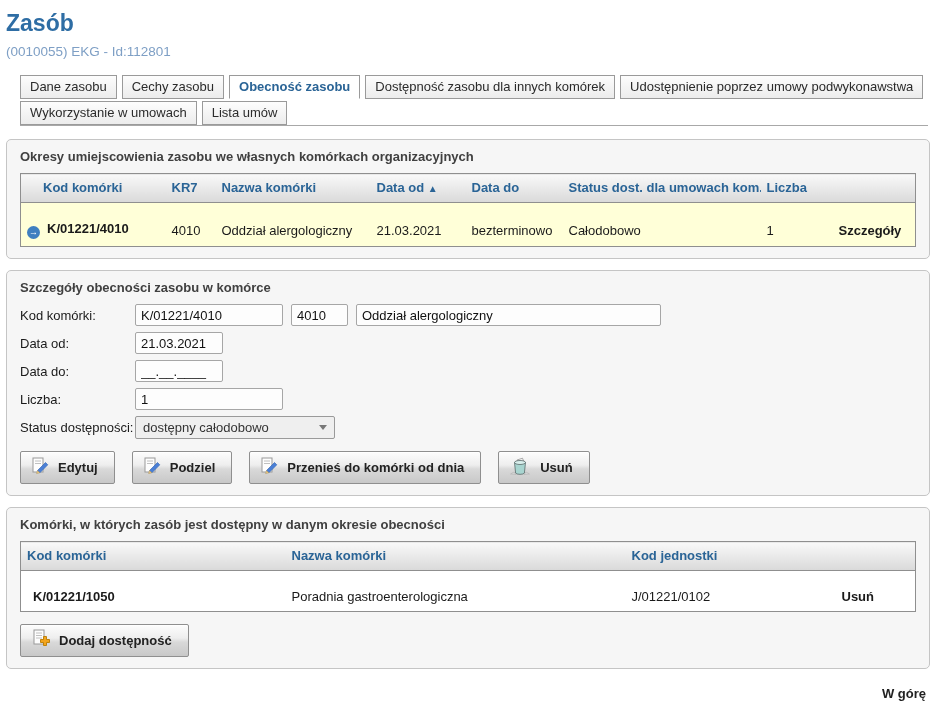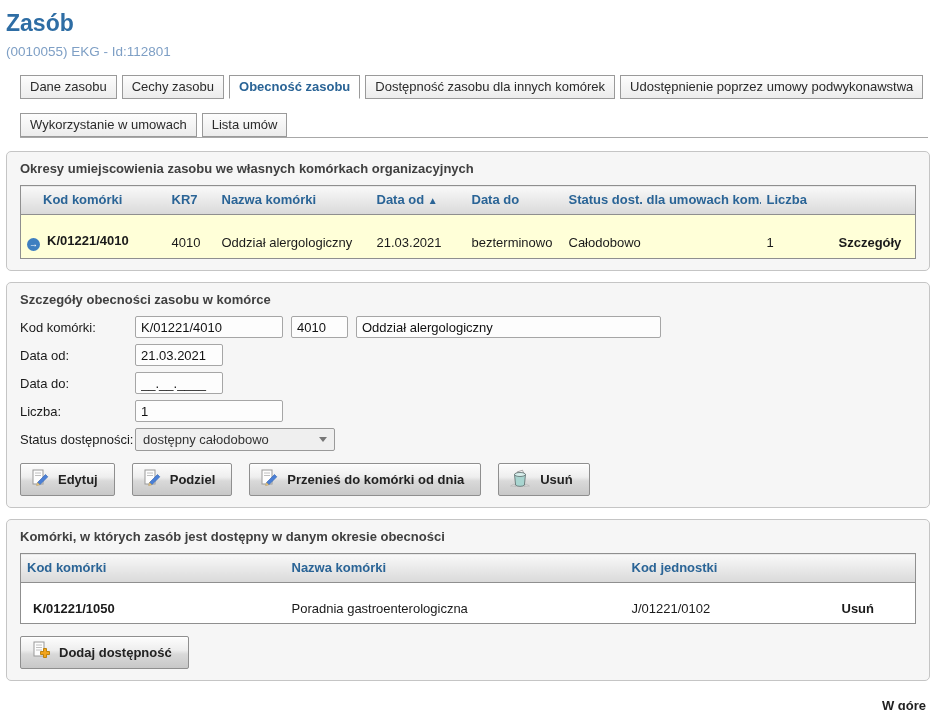--- a/index.html
+++ b/index.html
@@ -11,21 +11,21 @@
     overflow: hidden;
   }
   .page { padding: 8px 10px 0 6px; }
 
   h1.title { color:#2e6da4; font-size:23px; font-weight:bold; margin:2px 0 7px 0; }
   .subtitle { color:#7e9fc5; font-size:13.5px; margin-bottom:16px; }
 
   
   .tabbar { margin-left:14px; margin-right:2px; border-bottom:1px solid #a8a8a8; padding-bottom:0; margin-bottom:13px; }
   .tabrow { display:flex; gap:5px; }
-  .tabrow + .tabrow { margin-top:14px;align-items:flex-end; }
+  .tabrow + .tabrow { margin-top:2px;align-items:flex-end; }
   .tab {
     background:linear-gradient(#fdfdfd,#ececec);
     border:1px solid #9a9a9a;
     padding:3px 9px 4px 9px;
     color:#2b2b2b; cursor:pointer; white-space:nowrap;
   }
   .tab.active {
     background:#fff; color:#2a6496; font-weight:bold;
     border-bottom-color:#fff; position:relative; z-index:2;
   }

